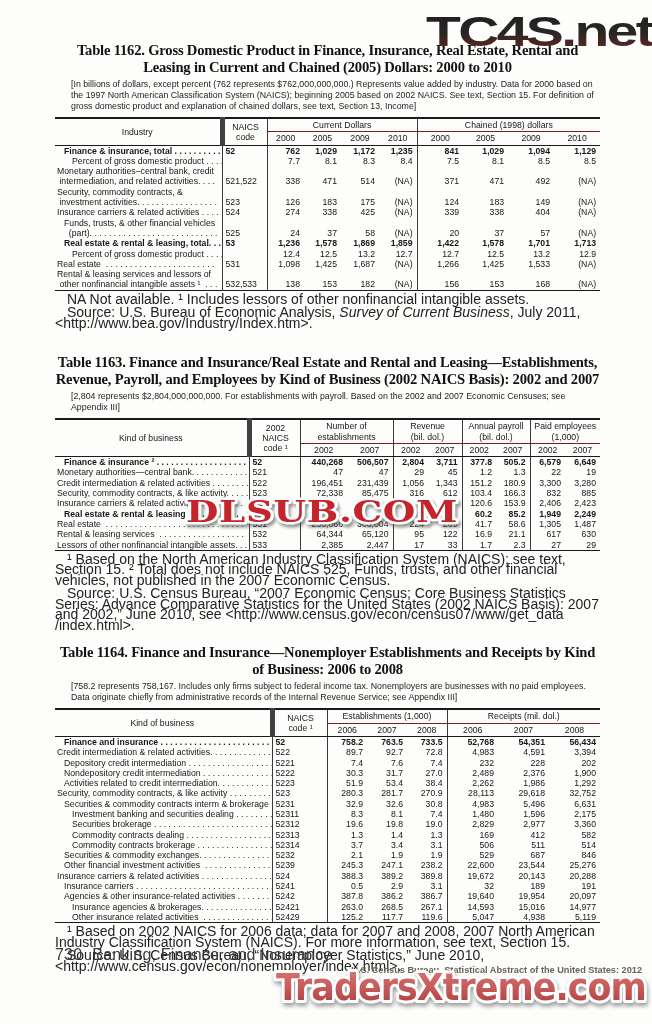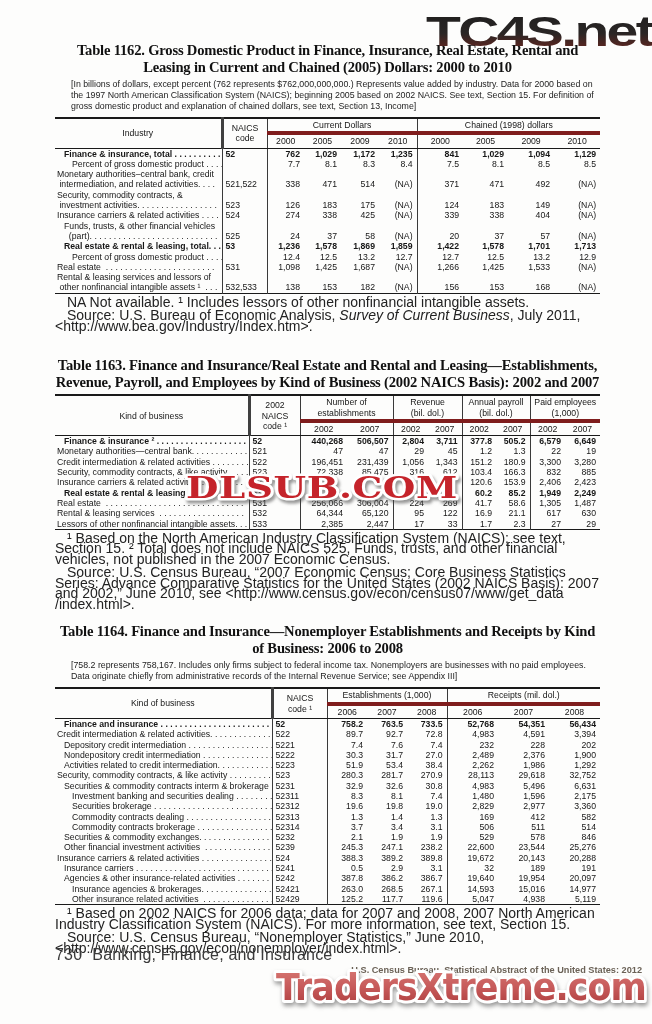--- a/index.html
+++ b/index.html
@@ -19,35 +19,35 @@
   
   table.t{
     border-collapse:collapse;table-layout:fixed;width:545px;
     border-top:2px solid #1a1a1a;border-bottom:1.6px solid #1a1a1a;
     font-size:8.7px;color:#161616;
   }
   table.t th{
     font-weight:normal;text-align:center;vertical-align:middle;
     padding:1px 1px;line-height:10.3px;white-space:pre-line;font-size:8.7px;
   }
-  table.t .h-group{border-bottom:4px solid #7f1d1d;}
+  table.t .h-group{border-bottom:1px solid #7f1d1d;}
   table.t .bb{border-bottom:1.4px solid #1a1a1a;}
   table.t td{
     vertical-align:bottom;line-height:10.3px;padding:0;
   }
   table.t td.lbl{
     white-space:pre;overflow:hidden;padding-left:2px;
   }
   table.t td.lbl.ind1{padding-left:9px;}
   table.t td.lbl.ind2{padding-left:17px;}
   table.t td.code{
     border-left:1px solid #3a3a3a;border-right:1px solid #3a3a3a;
     padding-left:3px;white-space:pre;overflow:hidden;
   }
-  table.t th.code-h{border-left:3px solid #404040;border-right:1px solid #3a3a3a;margin-top:45px;}
+  table.t th.code-h{border-left:5px solid #404040;border-right:1px solid #3a3a3a;margin-top:45px;}
   table.t td.num{text-align:right;padding-right:4px;white-space:pre;overflow:hidden;}
   table.t .vl{border-left:1px solid #3a3a3a;}
   table.t tr.b td{font-weight:bold;}
   .fn{font-size:14px;line-height:10.5px;margin:3px 0 0 0;text-indent:12px;color:#222;}
   #s1163{margin-top:26px;}
   #s1164{margin-top:14px;}
   .content{padding-top:42px;}
   .t1163wrap{position:relative;}
   
   .page-footer{
@@ -240,20 +240,21 @@
             <td class="num">(NA)</td>
           </tr>
         </tbody>
     </table>
     <p class="fn">NA Not available. ¹ Includes lessors of other nonfinancial intangible assets.</p>
     <p class="fn"><span>Source: U.S. Bureau of Economic Analysis, </span><i>Survey of Current Business</i><span>, July 2011, &lt;http://www.bea.gov/Industry/Index.htm&gt;.</span></p>
   </section>
 
   <section class="sec" id="s1163">
     <h2 class="tbl-title">Table 1163. Finance and Insurance/Real Estate and Rental and Leasing—Establishments, Revenue, Payroll, and Employees by Kind of Business (2002 NAICS Basis): 2002 and 2007</h2>
+    <p class="bracket">[2,804 represents $2,804,000,000,000. For establishments with payroll. Based on the 2002 and 2007 Economic Censuses; see Appendix III]</p>
     <div class="t1163wrap">
       <table class="t">
         <colgroup>
           <col style="width:194px">
             <col style="width:51px">
           <col style="width:47px">
             <col style="width:46px">
           <col style="width:35px">
             <col style="width:34px">
           <col style="width:34px">
@@ -549,21 +550,21 @@
             <td class="num">511</td>
             <td class="num">514</td>
           </tr>
           <tr>
             <td class="lbl ind1">Securities &amp; commodity exchanges. . . . . . . . . . . . . . . . .</td>
             <td class="code">5232</td>
             <td class="num">2.1</td>
             <td class="num">1.9</td>
             <td class="num">1.9</td>
             <td class="num vl">529</td>
-            <td class="num">578</td>
+            <td class="num">687</td>
             <td class="num">846</td>
           </tr>
           <tr>
             <td class="lbl ind1">Other financial investment activities  . . . . . . . . . . . . . . . .</td>
             <td class="code">5239</td>
             <td class="num">245.3</td>
             <td class="num">247.1</td>
             <td class="num">238.2</td>
             <td class="num vl">22,600</td>
             <td class="num">23,544</td>

